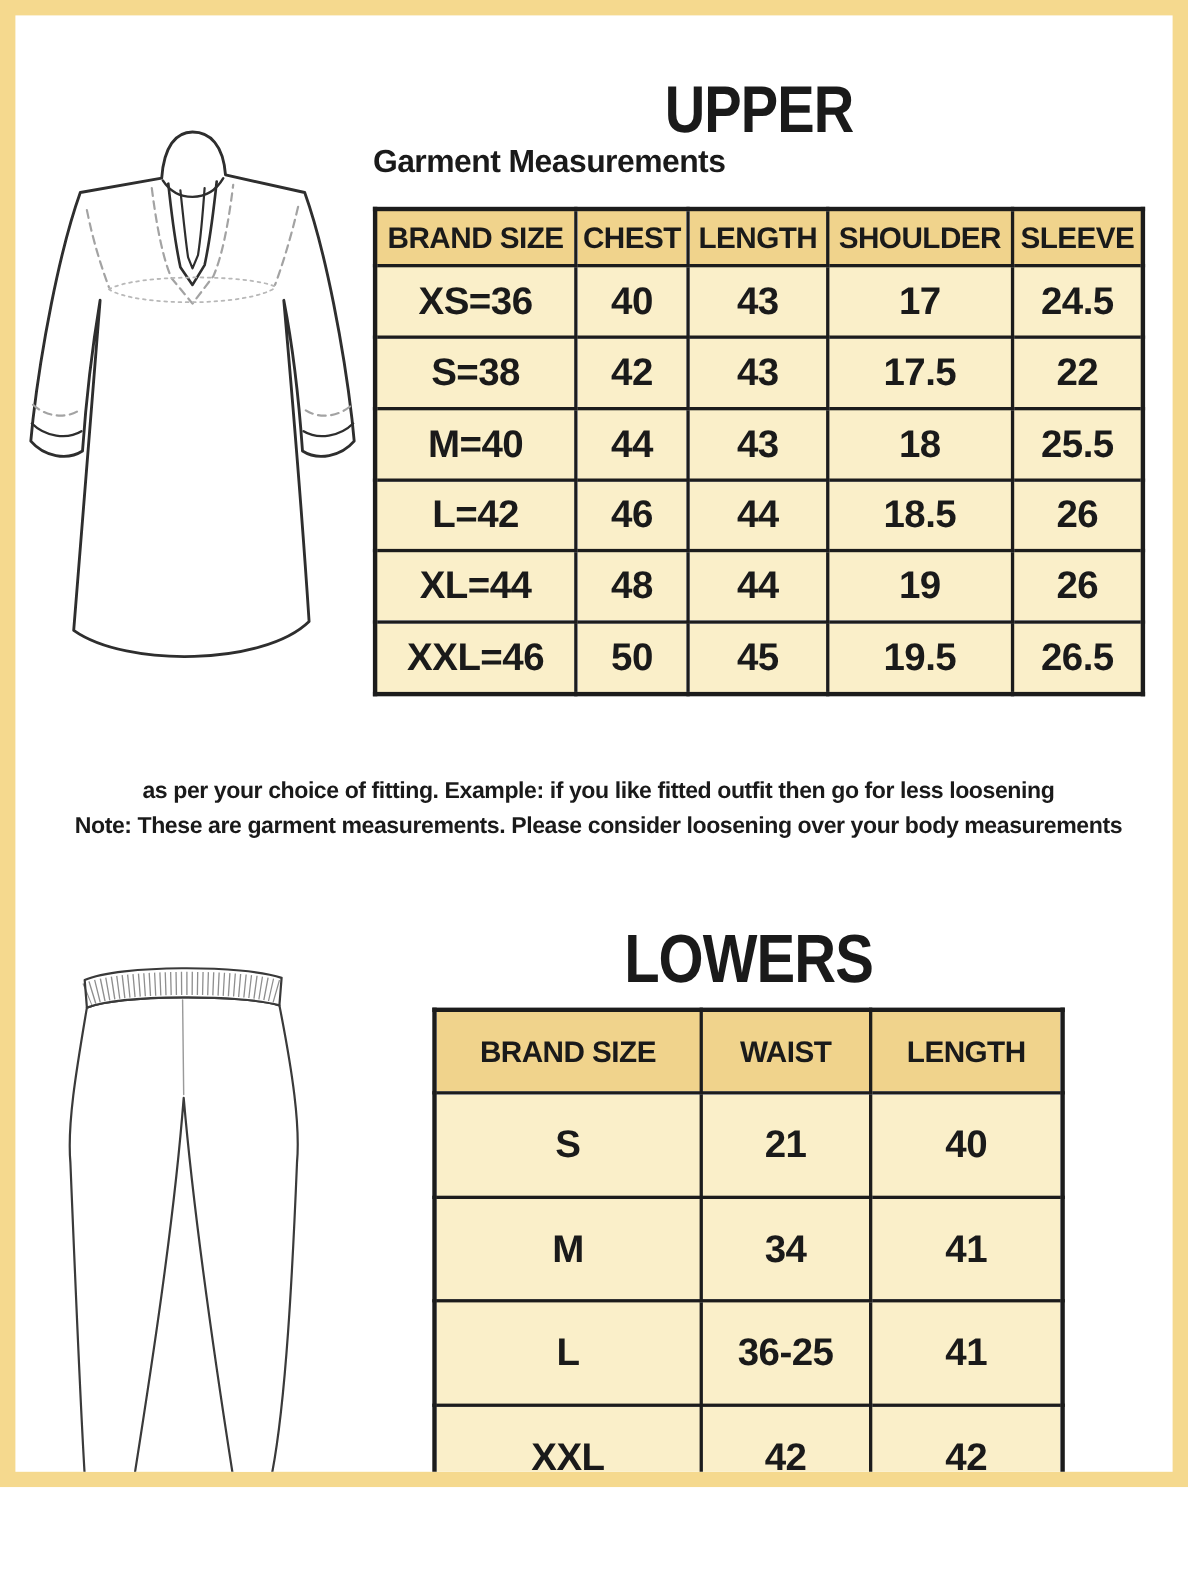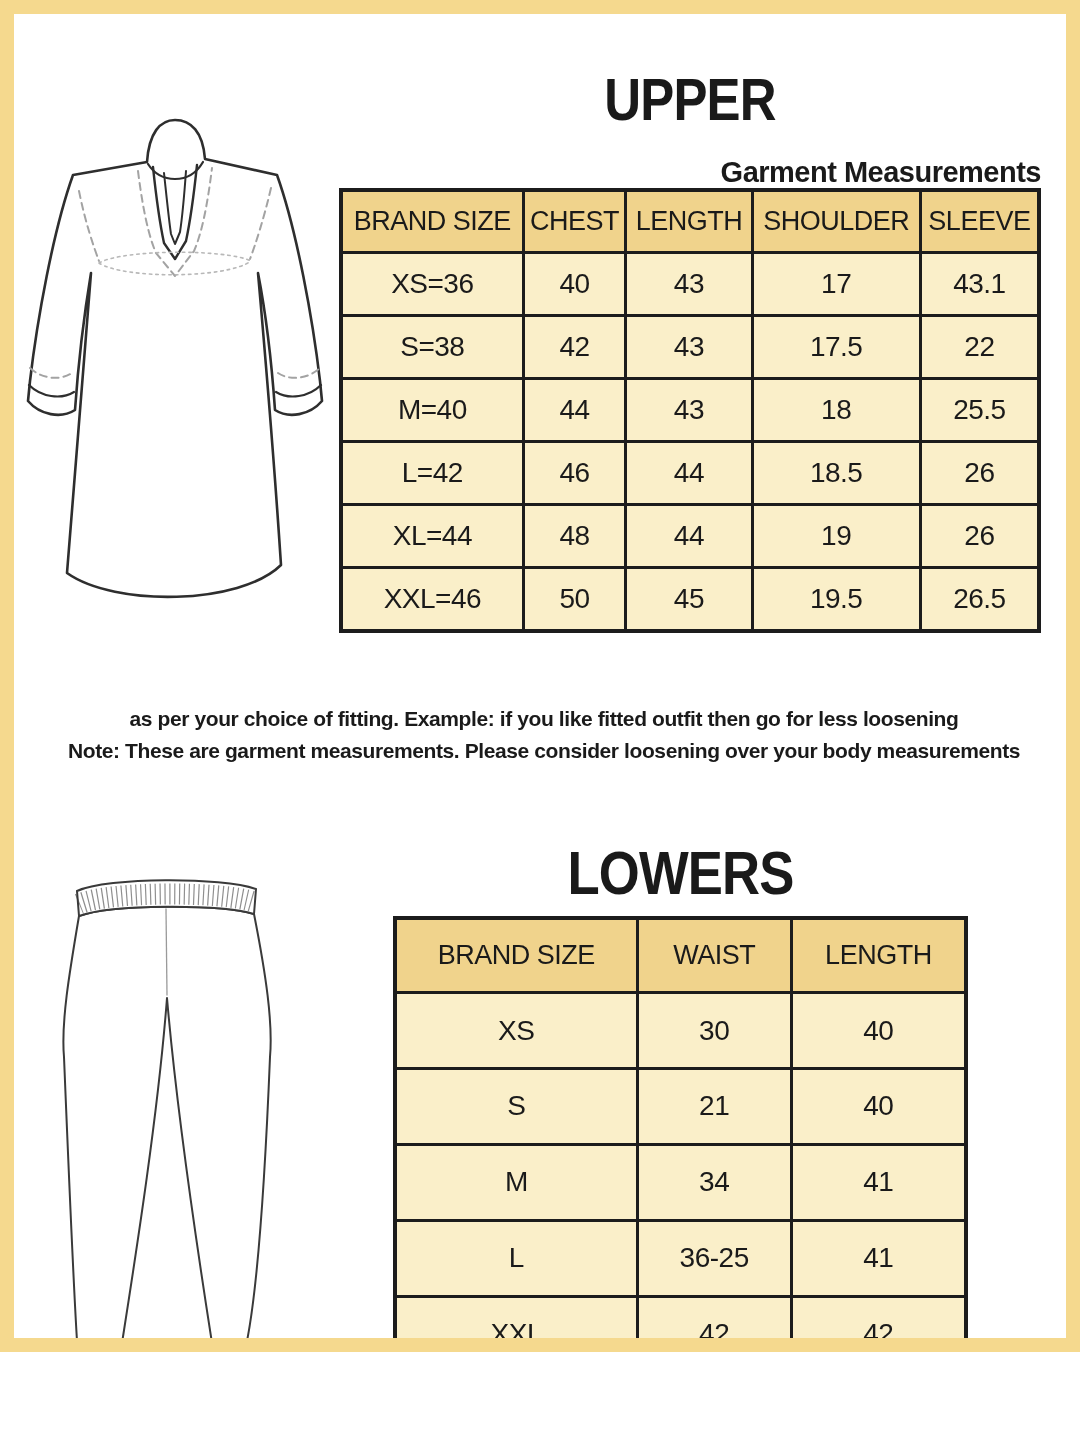--- a/index.html
+++ b/index.html
@@ -18,40 +18,40 @@
     text-align:center;
     font-weight:bold;
     letter-spacing:-1px;
     transform:scaleX(0.85);
     transform-origin:50% 50%;
     white-space:nowrap;
   }
   .upper-title   { left:325px; top:54px;  width:702px; font-size:60px; line-height:64px; }
   .lowers-title  { left:379px; top:826px; width:575px; font-size:62px; line-height:66px; }
   .upper-subtitle{
-    position:absolute; left:325px; top:141px; width:702px;
-    text-align:right; font-weight:bold; font-size:29px; line-height:34px;
+    position:absolute; left:325px; top:116px; width:702px;
+    text-align:left; font-weight:bold; font-size:29px; line-height:34px;
     letter-spacing:-0.5px;
   }
   table.tbl {
     position:absolute;
     border-collapse:collapse;
     table-layout:fixed;
     border:4px solid var(--tbl-border, #1c1c1c);
   }
   table.tbl th, table.tbl td {
     border:3px solid var(--tbl-border, #1c1c1c);
     text-align:center; vertical-align:middle;
-    font-weight:normal;
+    font-weight:bold;
     letter-spacing:-0.5px;
     padding:0 2px;
     overflow:hidden;
   }
   table.tbl th { background: var(--th-bg, #f0d38c); font-size:27px; }
-  table.tbl td { background: var(--td-bg, #faefc9); font-size:28px; }
+  table.tbl td { background: var(--td-bg, #faefc9); font-size:35px; }
   .upper-table  { left:325px; top:174px; width:702px; height:445px; }
   .lowers-table { left:379px; top:902px; width:575px; height:459px; }
   .note {
     position:absolute; left:30px; top:689px; width:1000px;
     text-align:center; font-weight:bold; font-size:21px; line-height:32px;
     letter-spacing:-0.4px;
   }
   .illus { position:absolute; }
   .kurta { left:11px; top:99px;  width:305px; height:497px; }
   .pants { left:46px; top:851px; width:215px; height:490px; }
@@ -105,21 +105,21 @@
           <th>CHEST</th>
           <th>LENGTH</th>
           <th>SHOULDER</th>
           <th>SLEEVE</th>
         </tr>
         <tr>
           <td>XS=36</td>
           <td>40</td>
           <td>43</td>
           <td>17</td>
-          <td>43.1</td>
+          <td>24.5</td>
         </tr>
         <tr>
           <td>S=38</td>
           <td>42</td>
           <td>43</td>
           <td>17.5</td>
           <td>22</td>
         </tr>
         <tr>
           <td>M=40</td>
@@ -182,25 +182,20 @@
         <col style="width:27%">
         <col style="width:30.6%">
     </colgroup>
   <tbody>
         <tr>
           <th>BRAND SIZE</th>
           <th>WAIST</th>
           <th>LENGTH</th>
         </tr>
         <tr>
-          <td>XS</td>
-          <td>30</td>
-          <td>40</td>
-        </tr>
-        <tr>
           <td>S</td>
           <td>21</td>
           <td>40</td>
         </tr>
         <tr>
           <td>M</td>
           <td>34</td>
           <td>41</td>
         </tr>
         <tr>

